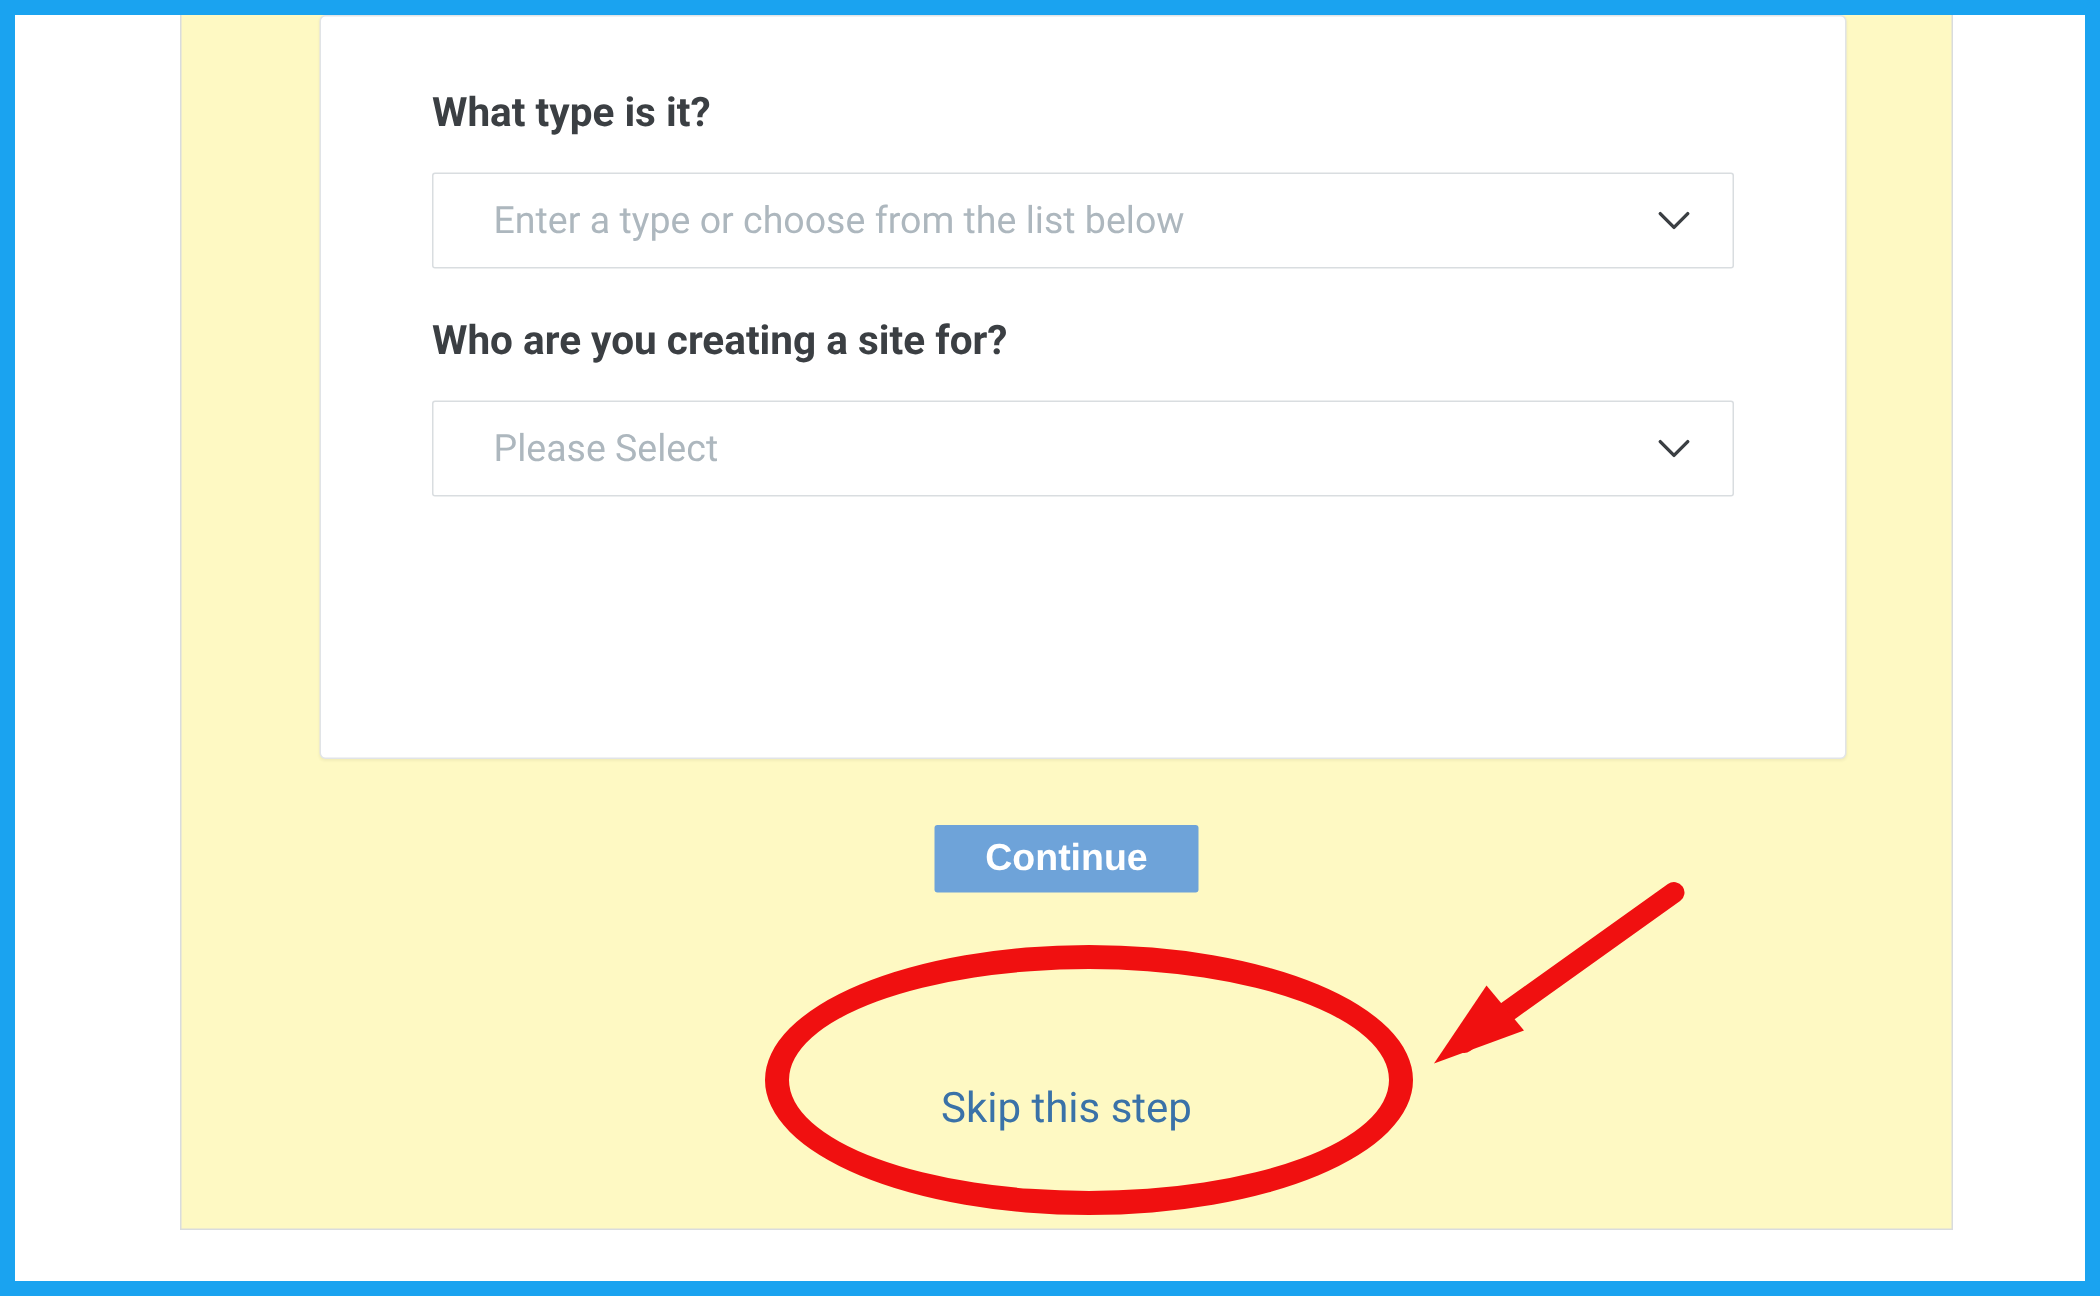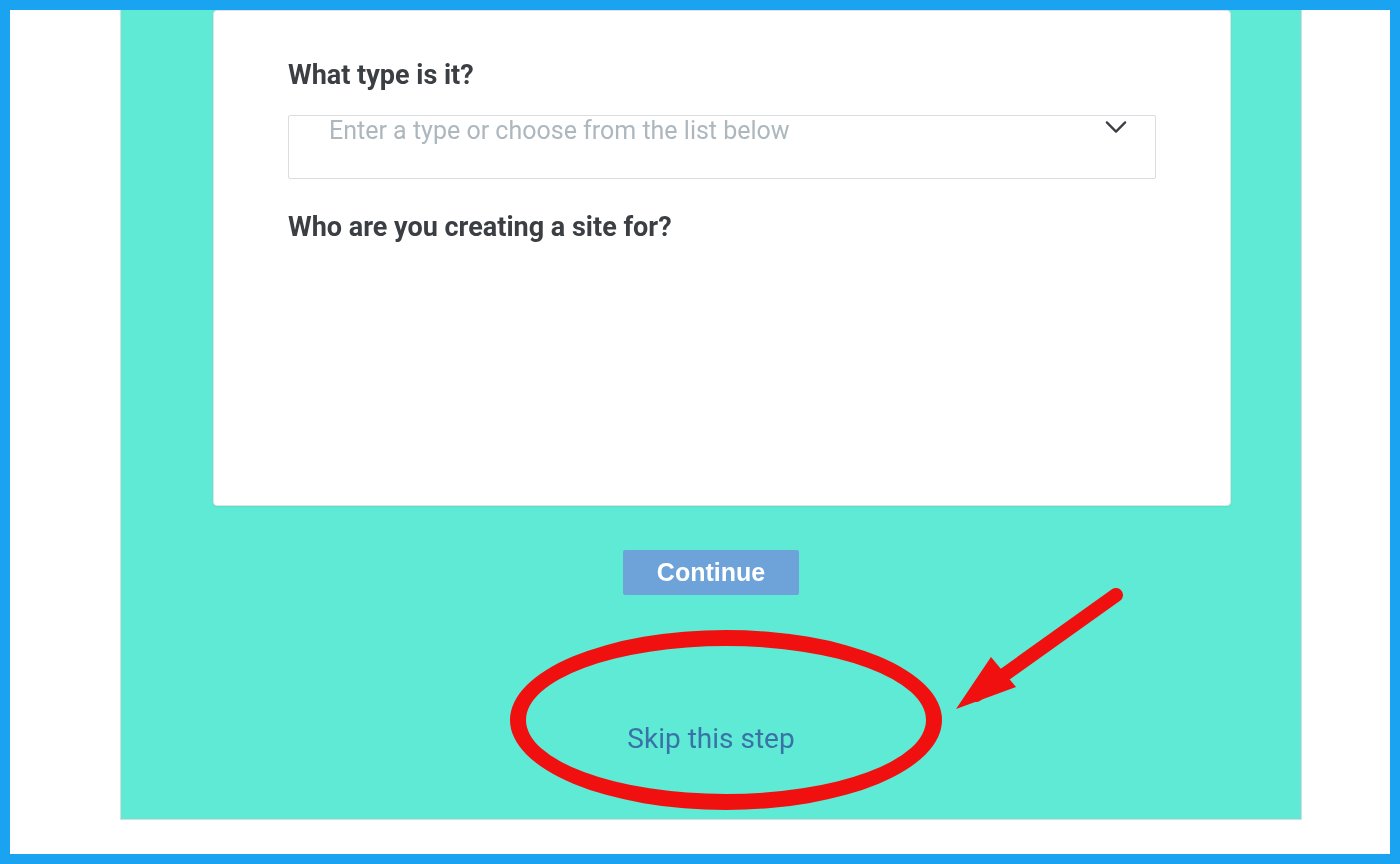--- a/index.html
+++ b/index.html
@@ -15,21 +15,21 @@
       overflow: hidden;
     }
     .outer-frame {
       border: 10px solid #1aa3f0;
       width: 1400px;
       height: 864px;
       background: #fff;
       position: relative;
     }
     .page-bg {
-      background: #5eead4;
+      background: #fef9c3;
       border: 1px solid #d9dcde;
       border-top: none;
       position: absolute;
       left: 110px;
       top: 0;
       width: 1182px;
       height: 810px;
       text-decoration: underline;
     }
     .form-card {
@@ -53,21 +53,21 @@
     }
     .question-label.second {
       margin-top: 32px;
     }
     .dropdown-field {
       border: 1px solid #d9dde0;
       border-radius: 2px;
       height: 64px;
       width: 100%;
       display: flex;
-      align-items: flex-start;
+      align-items: center;
       justify-content: space-between;
       padding: 0 28px 0 40px;
       background: #fff;
       cursor: pointer;
     }
     .dropdown-placeholder {
       color: #adb7be;
       font-size: 25px;
     }
     .chevron-down {
@@ -148,20 +148,28 @@
         <span class="dropdown-placeholder">Enter a type or choose from the list below</span>
         <span class="chevron-down">
           <svg viewBox="0 0 24 14" fill="none">
             <path d="M2 2 L12 12 L22 2" stroke="#3b3f43" stroke-width="2.5" stroke-linecap="round" stroke-linejoin="round"></path>
           </svg>
         </span>
       </div>
 
       <div class="question-label second">Who are you creating a site for?</div>
 
+      <div class="dropdown-field">
+        <span class="dropdown-placeholder">Please Select</span>
+        <span class="chevron-down">
+          <svg viewBox="0 0 24 14" fill="none">
+            <path d="M2 2 L12 12 L22 2" stroke="#3b3f43" stroke-width="2.5" stroke-linecap="round" stroke-linejoin="round"></path>
+          </svg>
+        </span>
+      </div>
 
     </div>
 
     <div class="button-row">
       <button class="continue-btn">Continue</button>
     </div>
 
     <div class="skip-row">
       <a class="skip-link">Skip this step</a>
     </div>

